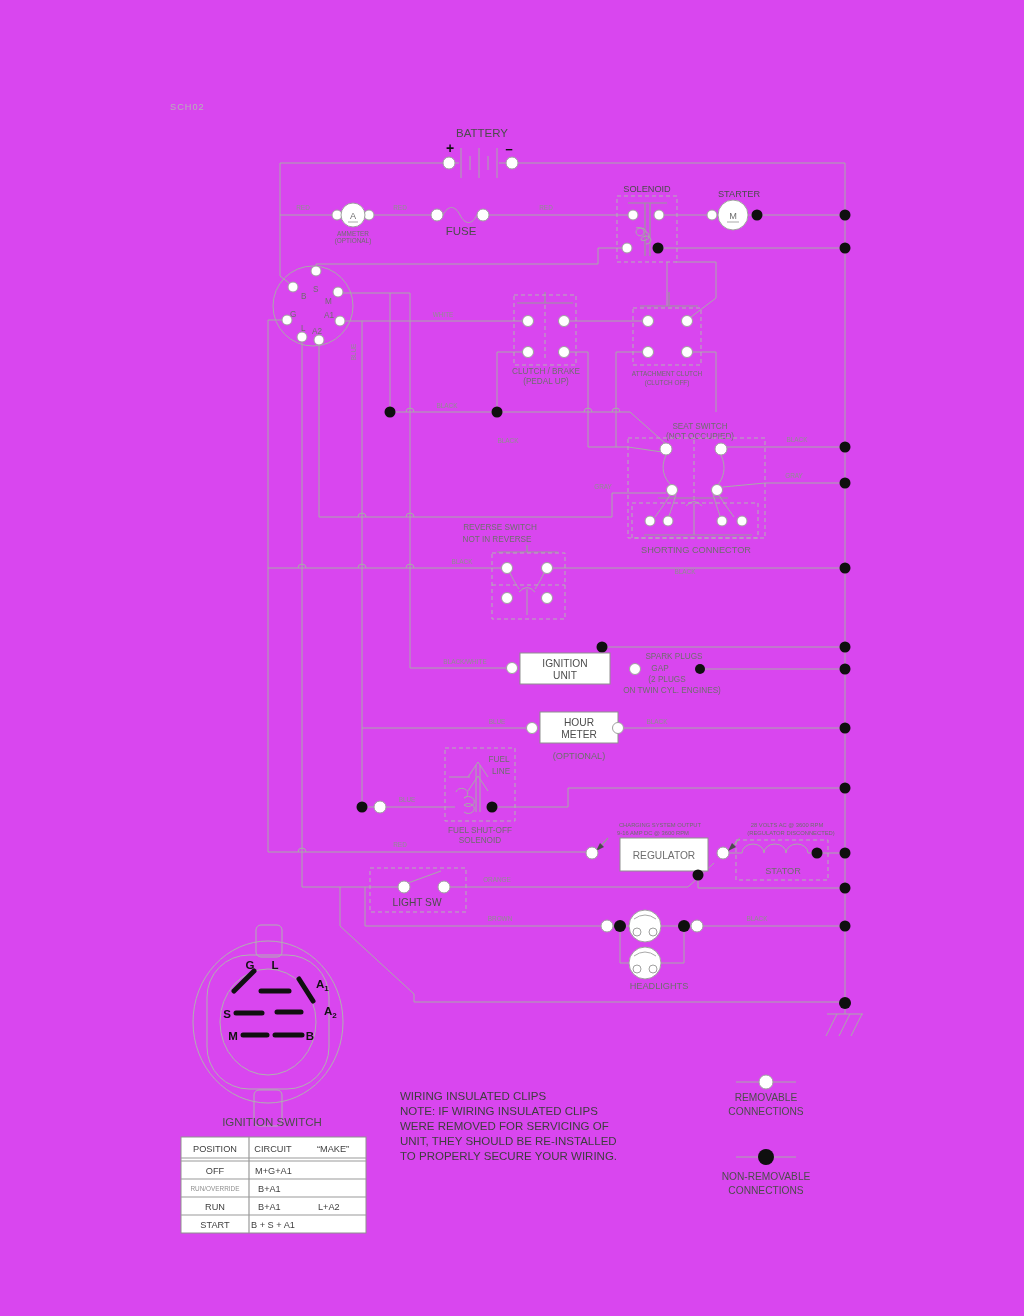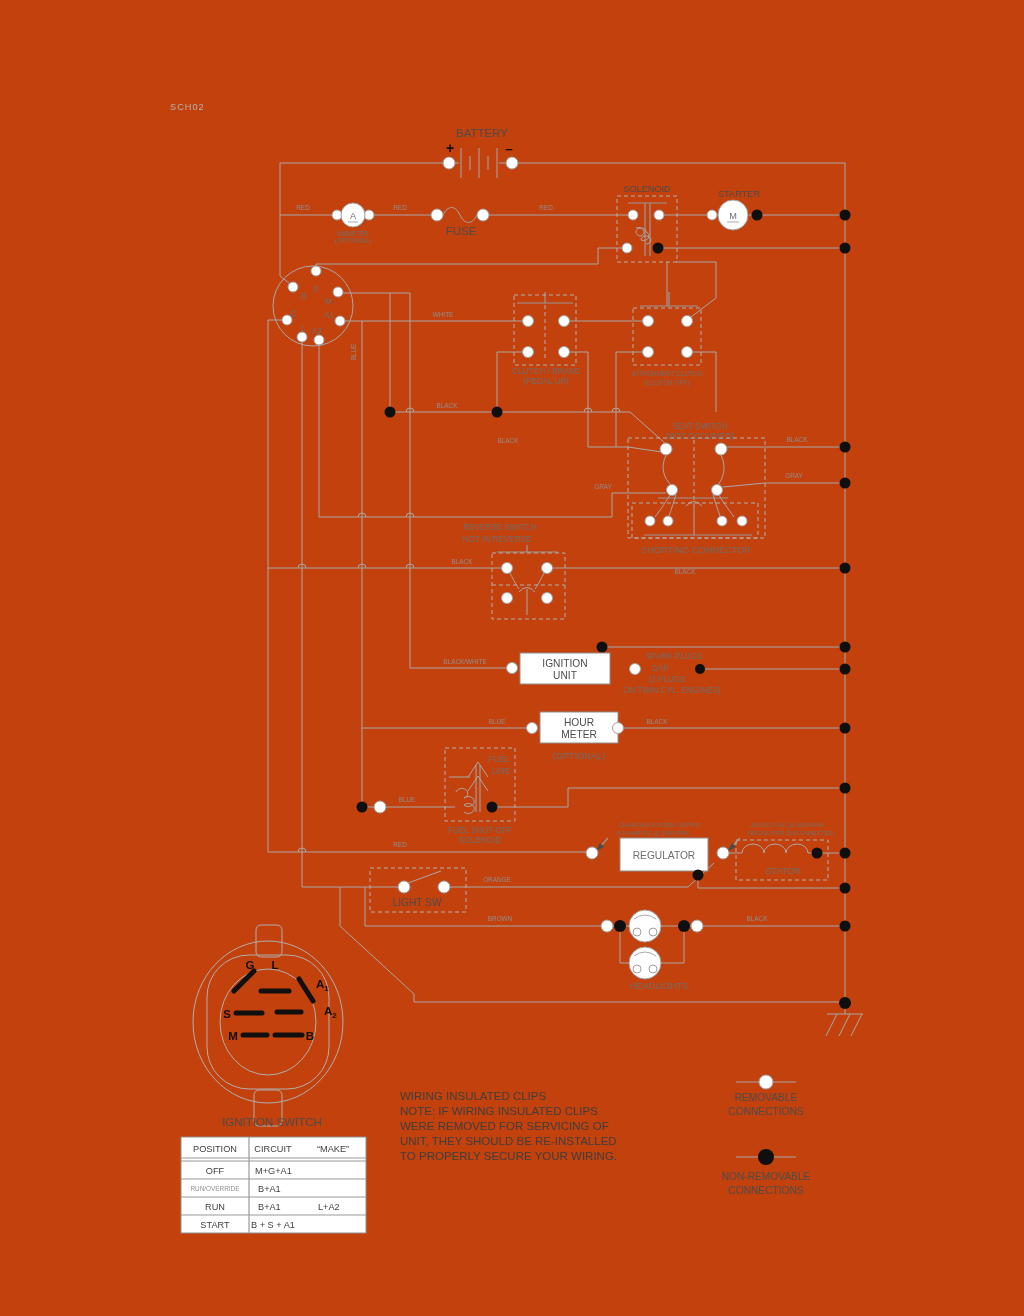--- a/index.html
+++ b/index.html
@@ -1,16 +1,16 @@
 <!DOCTYPE html>
 <html><head>
 <meta charset="utf-8">
 <style>
   html,body{margin:0;padding:0;background:#ffffff;}
-  .stage{position:relative;width:1024px;height:1316px;background:#c2410c;font-family:"Liberation Sans",sans-serif;text-decoration:underline;}
+  .stage{position:relative;width:1024px;height:1316px;background:#d946ef;font-family:"Liberation Sans",sans-serif;text-decoration:underline;}
   svg text{font-family:"Liberation Sans",sans-serif;fill:#6e6e6e;}
   .w{stroke:#a9a9a9;fill:none;stroke-width:1;}
   .w2{stroke:#9a9a9a;fill:none;stroke-width:1.2;}
   .wd{stroke:#b2b2b2;fill:none;stroke-width:1;stroke-dasharray:4 3;}
   .box{fill:#fff;stroke:#8f8f8f;stroke-width:1;}
   .oc{fill:#fff;stroke:#a0a0a0;stroke-width:1;}
   .dot{fill:#0f0f0f;stroke:none;}
   .hop{stroke:#a9a9a9;fill:none;stroke-width:1;}
   .mid{text-anchor:middle;}
   .f5{font-size:5.8px;}

